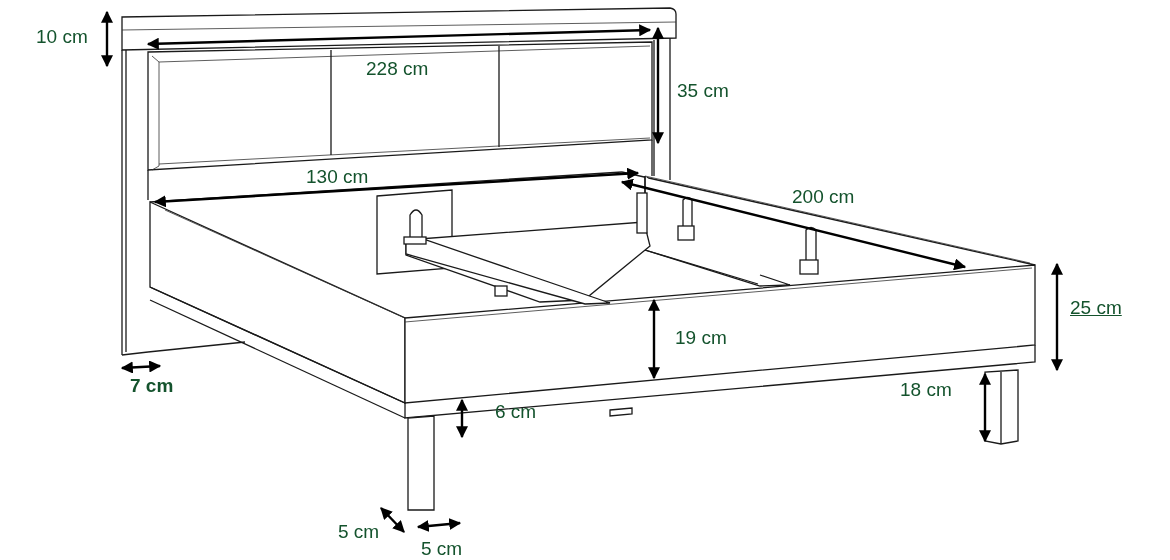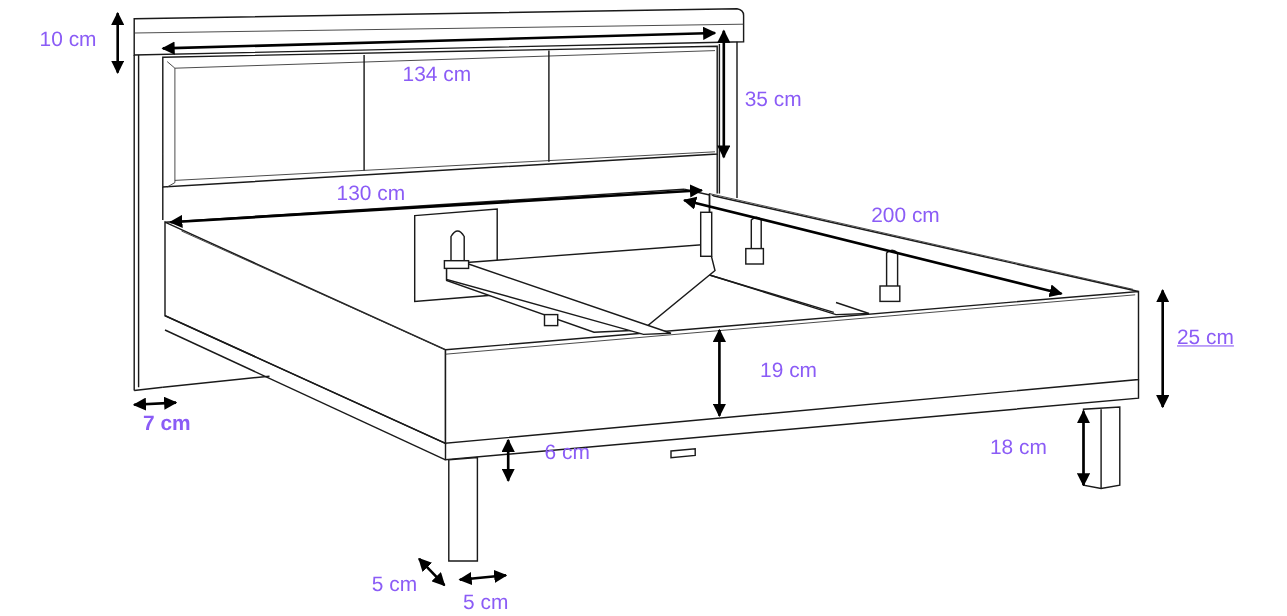--- a/index.html
+++ b/index.html
@@ -2,21 +2,21 @@
 <html><head>
 <meta charset="utf-8">
 <style>
   html,body{margin:0;padding:0;background:#ffffff;}
   #stage{position:relative;width:1170px;height:560px;overflow:hidden;background:#fff;font-family:"Liberation Sans",sans-serif;}
   svg{position:absolute;left:0;top:0;}
   .ln{stroke:#1a1a1a;stroke-width:1.3;fill:none;}
   .thin{stroke:#333;stroke-width:0.8;fill:none;}
   .face{fill:#ffffff;stroke:#1a1a1a;stroke-width:1.3;}
   .dim{stroke:#000;stroke-width:2.4;fill:none;}
-  .lbl{position:absolute;font-size:19px;color:#8b5cf6;white-space:nowrap;line-height:1;}
+  .lbl{position:absolute;font-size:19px;color:#14532d;white-space:nowrap;line-height:1;}
 </style>
 </head>
 <body>
 
 <div id="stage">
   <svg width="1170" height="560" viewBox="0 0 1170 560">
     <defs>
       <marker id="ah" viewBox="0 0 10 10" refX="9" refY="5" markerWidth="5" markerHeight="5" orient="auto-start-reverse">
         <path d="M0,0 L10,5 L0,10 z" fill="#000"></path>
       </marker>
@@ -109,24 +109,24 @@
 
       <line class="dim" x1="985" y1="374" x2="985" y2="441" marker-start="url(#ah)" marker-end="url(#ah)"></line>
 
       <line class="dim" x1="381" y1="508" x2="404" y2="532" marker-start="url(#ah)" marker-end="url(#ah)"></line>
 
       <line class="dim" x1="418" y1="527" x2="460" y2="523" marker-start="url(#ah)" marker-end="url(#ah)"></line>
     </g>
   </svg>
 
   <span class="lbl" style="left:36px;top:27px;">10 cm</span>
-  <span class="lbl" style="left:366px;top:59px;">134 cm</span>
+  <span class="lbl" style="left:366px;top:59px;">228 cm</span>
   <span class="lbl" style="left:677px;top:81px;">35 cm</span>
   <span class="lbl" style="left:306px;top:167px;">130 cm</span>
   <span class="lbl" style="left:792px;top:187px;text-align:center;">200 cm</span>
   <span class="lbl" style="left:1070px;top:298px;text-decoration:underline;">25 cm</span>
-  <span class="lbl" style="left:691px;top:328px;text-align:center;">19 cm</span>
+  <span class="lbl" style="left:675px;top:328px;text-align:center;">19 cm</span>
   <span class="lbl" style="left:130px;top:376px;font-weight:bold;">7 cm</span>
   <span class="lbl" style="left:495px;top:402px;">6 cm</span>
-  <span class="lbl" style="left:900px;top:398px;">18 cm</span>
+  <span class="lbl" style="left:900px;top:380px;">18 cm</span>
   <span class="lbl" style="left:338px;top:522px;">5 cm</span>
   <span class="lbl" style="left:421px;top:539px;">5 cm</span>
 </div>
 
 </body></html>

